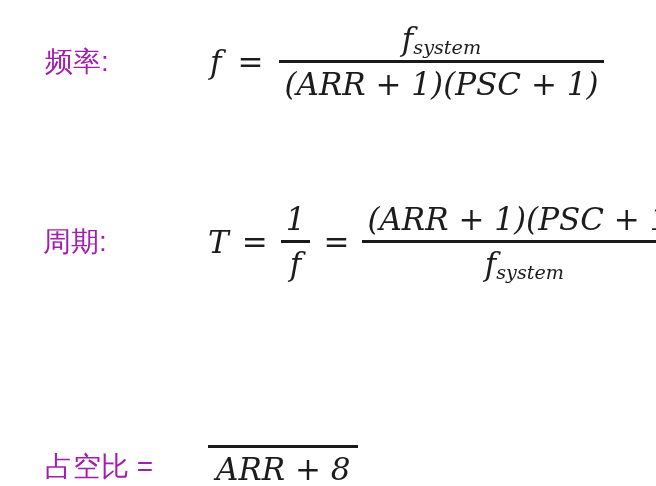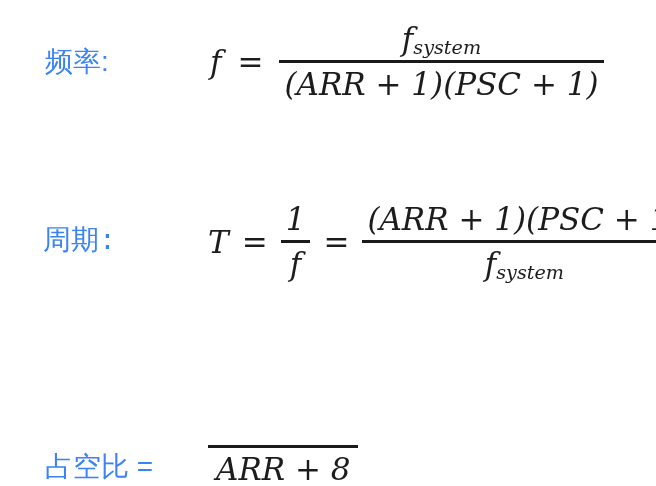--- a/index.html
+++ b/index.html
@@ -16,21 +16,21 @@
     color: #1c1c1c;
   }
   .formula-row {
     position: absolute;
     display: flex;
     align-items: center;
   }
   .cn-label {
     font-size: 28px;
     line-height: 1;
-    color: #3b82f6;
+    color: #a21caf;
     flex-shrink: 0;
     white-space: nowrap;
   }
   .math-group {
     display: flex;
     align-items: center;
   }
   .math {
     font-family: "DejaVu Serif", "Liberation Serif", serif;
     font-style: italic;
@@ -62,21 +62,21 @@
     font-style: italic;
     line-height: 0;
     vertical-align: -0.22em;
   }
   
   #row-frequency { left: 45px; top: 18px;  height: 88px; }
   #row-frequency .cn-label { width: 165px; }
   #row-frequency .math-group { gap: 16px; }
 
   #row-period { left: 43px; top: 196px; height: 92px; }
-  #row-period .cn-label { width: 165px; font-family: Liberation Mono, monospace; }
+  #row-period .cn-label { width: 165px; }
   #row-period .math-group { gap: 13px; }
 
   #row-duty { left: 45px; top: 404px; height: 78px; margin-top: 24px; }
   #row-duty .cn-label { width: 163px; }
   #row-duty .frac-duty .num,
   #row-duty .frac-duty .den { padding-left: 8px; padding-right: 8px; }
 </style>
 </head>
 <body>
 

